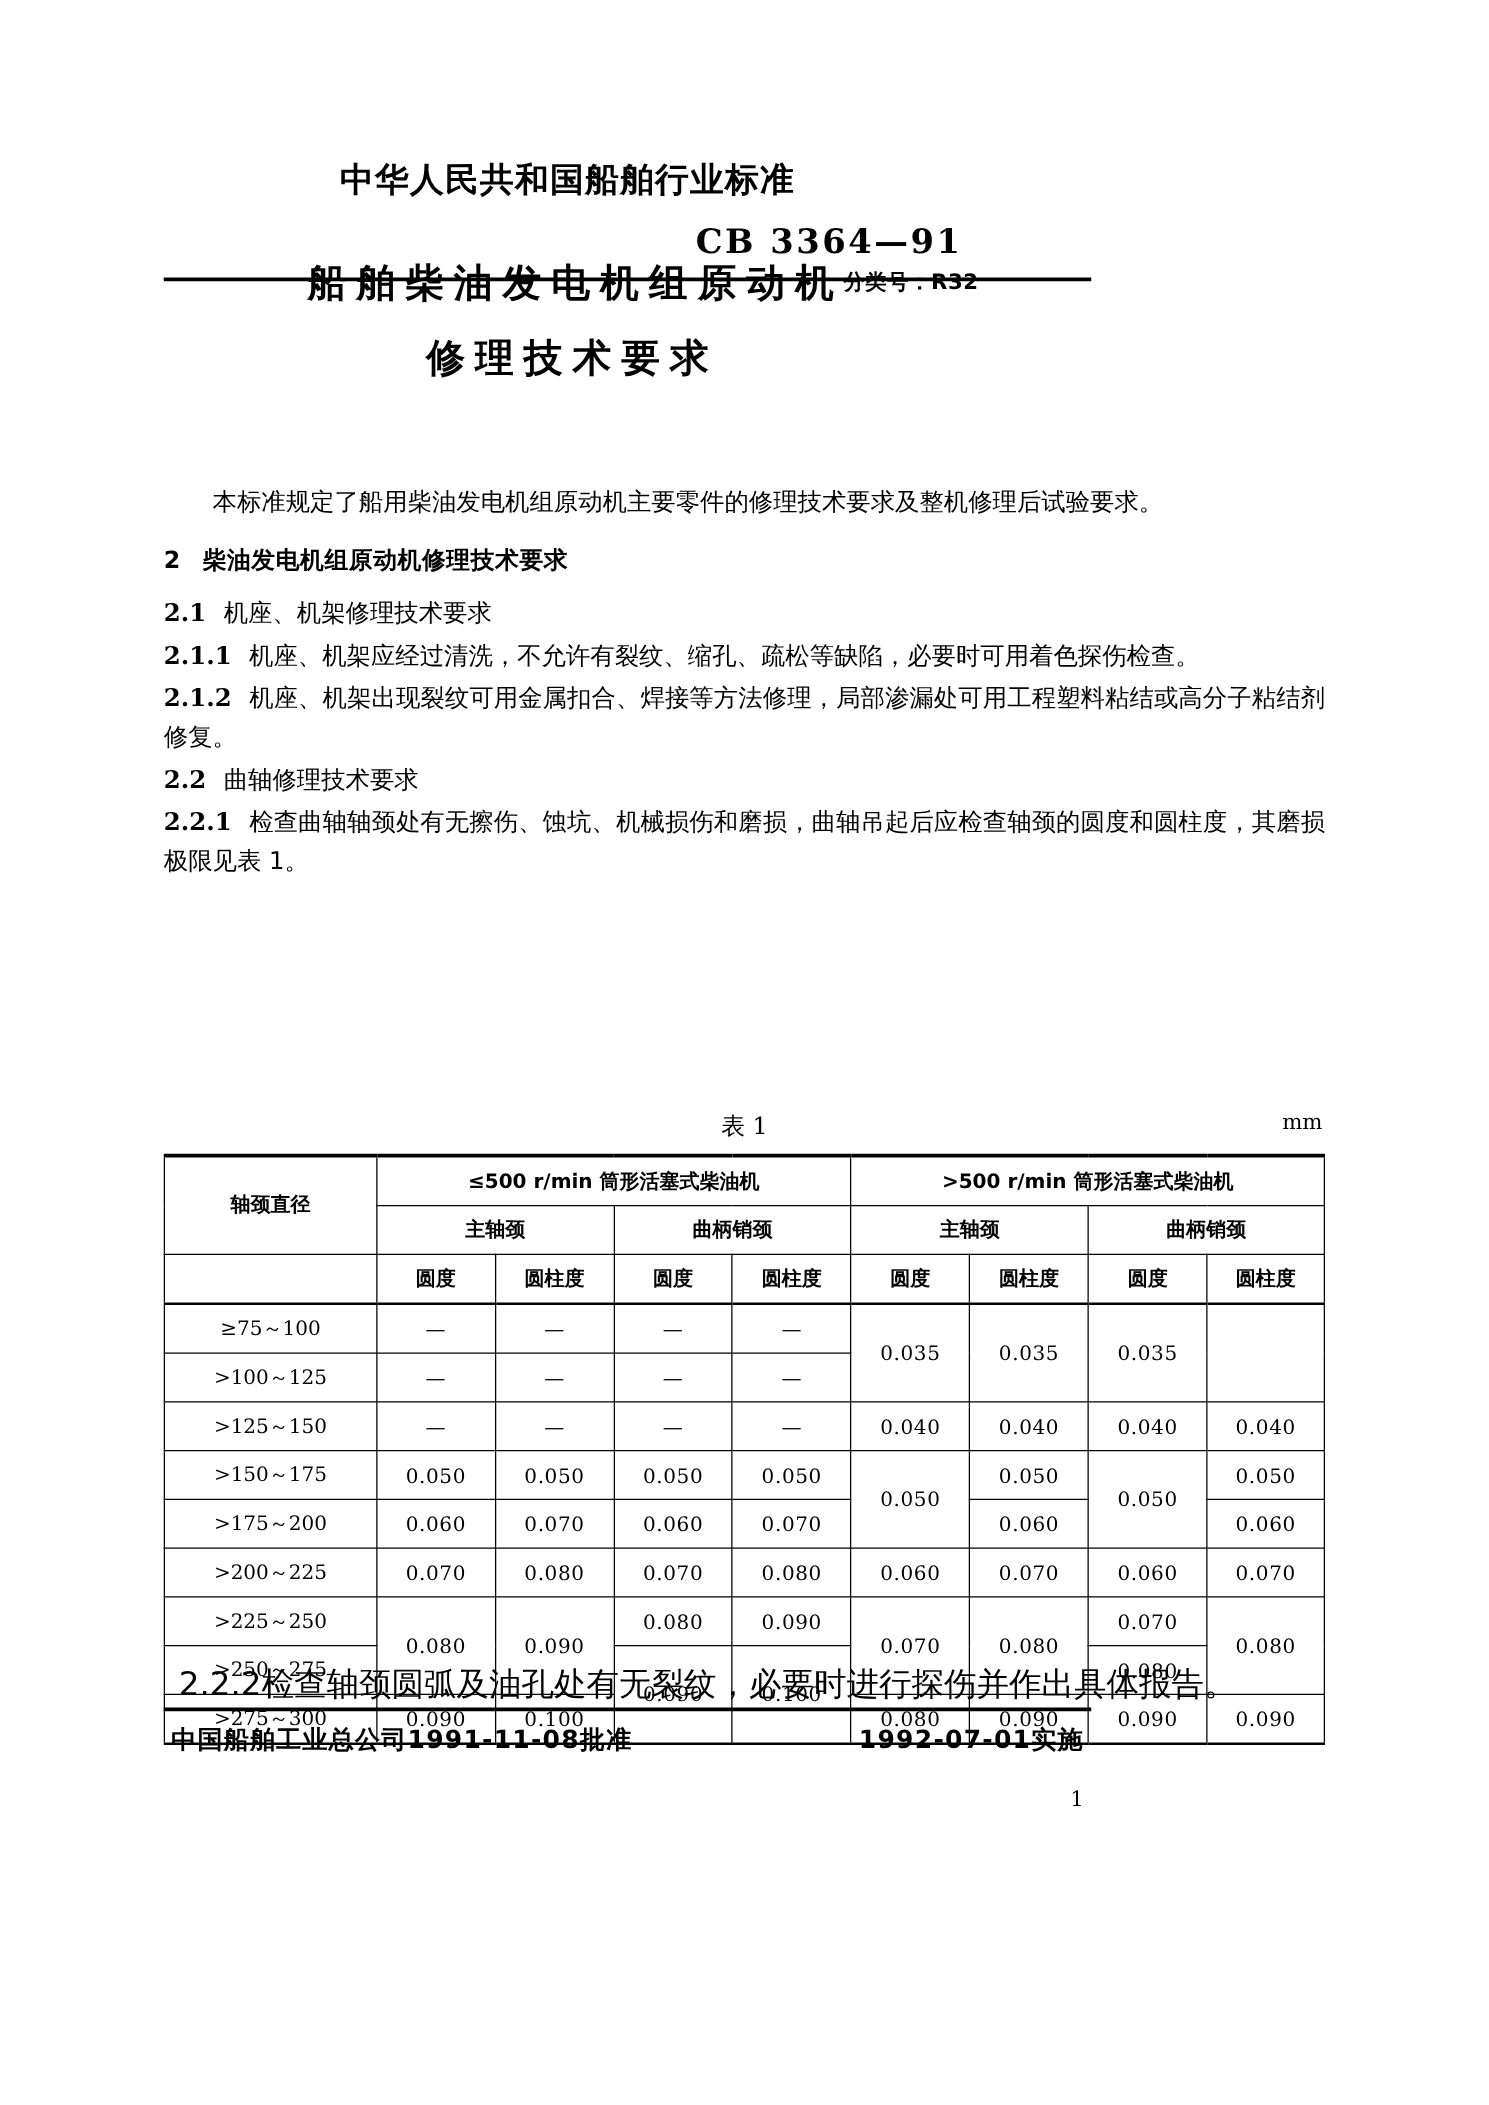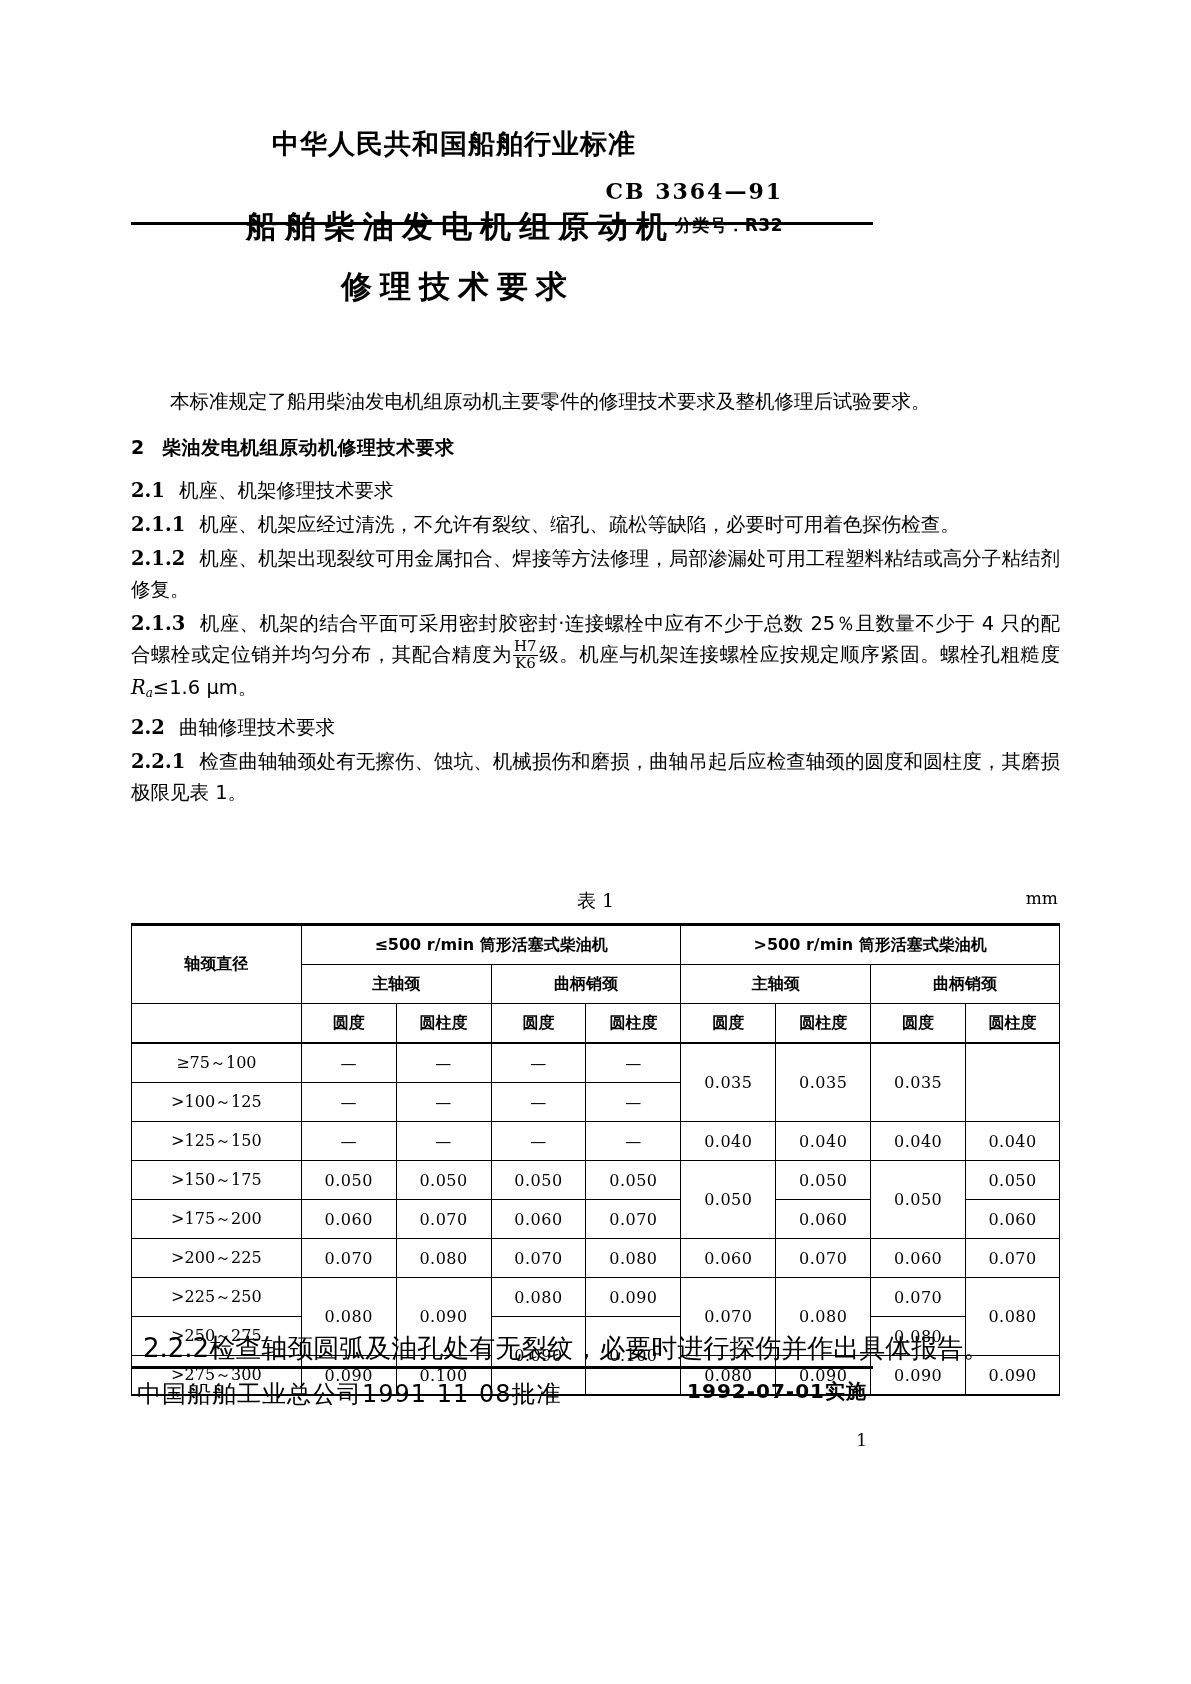--- a/index.html
+++ b/index.html
@@ -13,22 +13,22 @@
   .page{position:relative;width:1004px;height:1684px;box-sizing:border-box;}
 
   
   .hdr{position:absolute;left:0;right:0;top:126px;}
   .org{
     position:absolute;left:272px;top:0;
     font-size:27px;font-weight:bold;letter-spacing:1px;
     font-family:"DejaVu Sans","Liberation Sans",sans-serif;
   }
   .stdno{
-    position:absolute;right:221px;top:52px;
-    font-size:22px;font-weight:bold;letter-spacing:2px;
+    position:absolute;right:234px;top:52px;
+    font-size:27px;font-weight:bold;letter-spacing:2px;
     font-family:"DejaVu Serif","Liberation Serif",serif;
     white-space:nowrap;
   }
   .clsno{
     position:absolute;right:221px;top:88px;
     font-size:17px;font-weight:bold;white-space:nowrap;
     letter-spacing:.5px;
   }
   .title1{
     position:absolute;left:246px;top:80px;
@@ -107,21 +107,21 @@
   .foot-cl{
     position:absolute;left:131px;top:1333px;width:929px;
     font-size:26px;line-height:30px;margin-left:12px;
   }
   .footline{
     position:absolute;left:131px;right:131px;top:1366px;
     border-top:3px solid #000;
   }
   .foot-left{
     position:absolute;left:137px;top:1378px;
-    font-size:24px;font-weight:normal;letter-spacing:1px;
+    font-size:20px;font-weight:bold;letter-spacing:1px;
   }
   .foot-right{
     position:absolute;right:137px;top:1378px;
     font-size:20px;font-weight:bold;letter-spacing:1px;margin-left:33px;
   }
   .pageno{
     position:absolute;right:137px;top:1430px;
     font-size:17px;font-family:"DejaVu Serif","Liberation Serif",serif;
   }
 </style>
@@ -153,23 +153,20 @@
     </p>
 
     <p class="cl">
       <span class="cnum">2.1.1</span><span>机座、机架应经过清洗，不允许有裂纹、缩孔、疏松等缺陷，必要时可用着色探伤检查。</span>
     </p>
 
     <p class="cl">
       <span class="cnum">2.1.2</span><span>机座、机架出现裂纹可用金属扣合、焊接等方法修理，局部渗漏处可用工程塑料粘结或高分子粘结剂修复。</span>
     </p>
 
-    <p class="cl">
-      <span class="cnum">2.1.3</span><span>机座、机架的结合平面可采用密封胶密封·连接螺栓中应有不少于总数 25％且数量不少于 4 只的配合螺栓或定位销并均匀分布，其配合精度为</span><span class="frac"><span class="n">H7</span><span class="d">K6</span></span><span>级。机座与机架连接螺栓应按规定顺序紧固。螺栓孔粗糙度</span><span class="it">R</span><span class="it sub">a</span><span>≤1.6 μm。</span>
-    </p>
 
     <p class="cl">
       <span class="cnum">2.2</span><span>曲轴修理技术要求</span>
     </p>
 
     <p class="cl">
       <span class="cnum">2.2.1</span><span>检查曲轴轴颈处有无擦伤、蚀坑、机械损伤和磨损，曲轴吊起后应检查轴颈的圆度和圆柱度，其磨损极限见表 1。</span>
     </p>
 
   </div>

